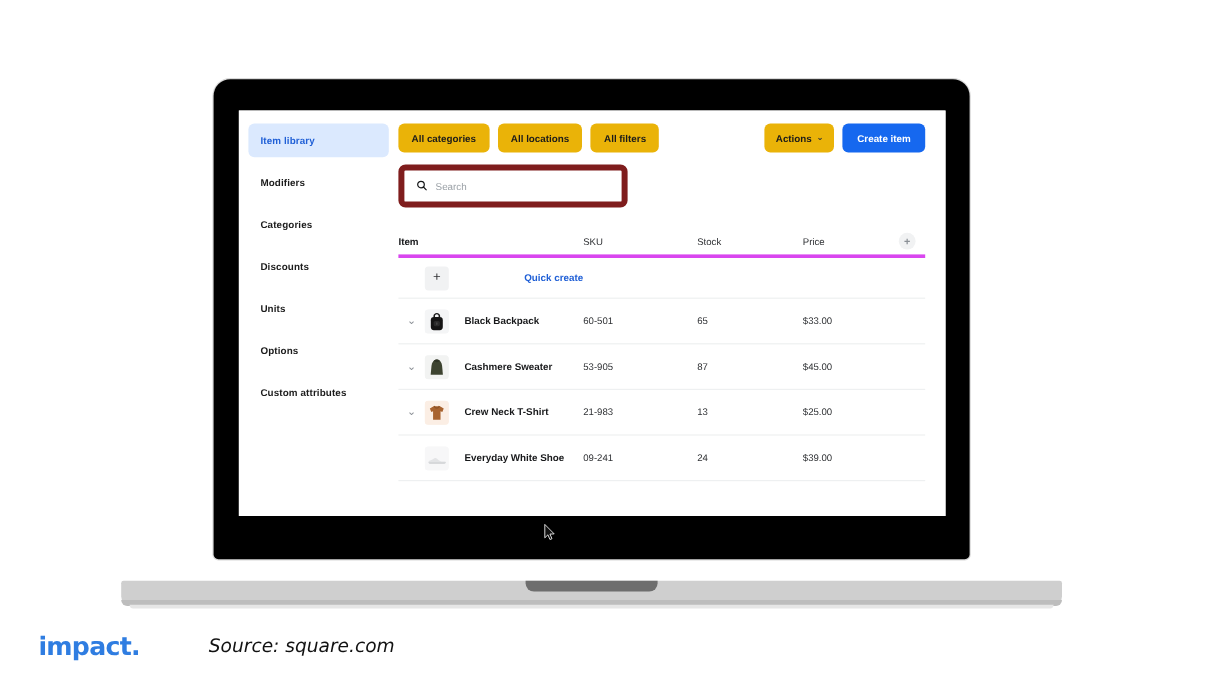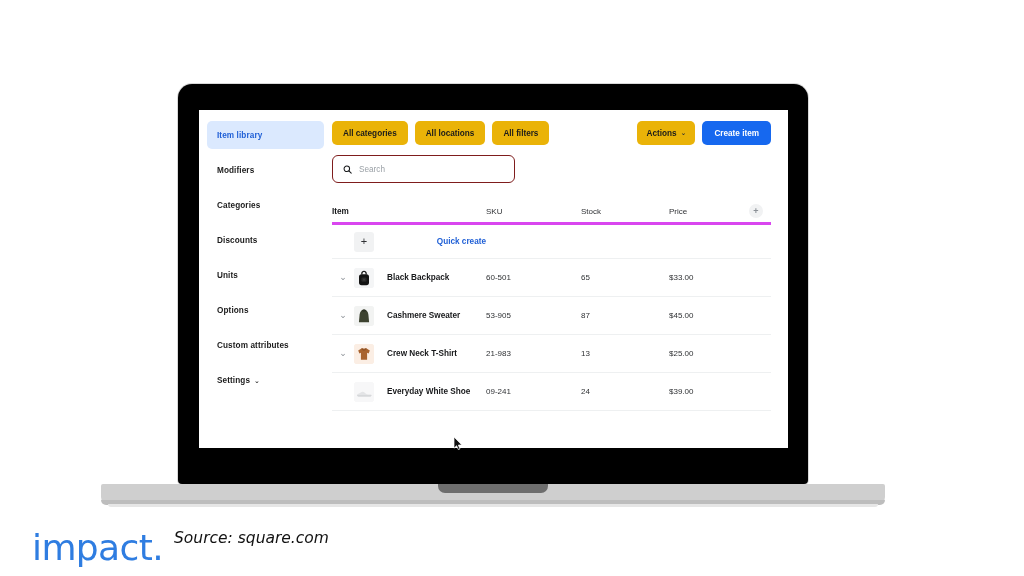--- a/index.html
+++ b/index.html
@@ -4,21 +4,21 @@
 <style>
   html,body{margin:0;padding:0;}
   body{
     width:1024px;height:576px;overflow:hidden;background:#ffffff;
     font-family:"Liberation Sans","DejaVu Sans",sans-serif;
     -webkit-font-smoothing:antialiased;
   }
   .stage{position:relative;width:1024px;height:576px;background:#fff;}
 
   
-  .laptop{position:absolute;left:178px;top:84px;width:630px;height:400px;}
+  .laptop{position:absolute;left:178px;top:66px;width:630px;height:400px;}
   .bezel{
     position:absolute;inset:0;background:#000;
     border-radius:14px 14px 4px 4px;
     box-shadow:0 0 0 1px #d8d8d8;
   }
   .screen{
     position:absolute;left:21px;top:26px;width:589px;height:338px;
     background:#ffffff;overflow:hidden;
   }
   .base{
@@ -63,21 +63,21 @@
   .pill.actions{padding:0 9px;gap:4px;text-align:center;}
   .pill.actions .chev{font-size:7px;color:#333;}
   .btn-primary{
     background:#1668ef;color:#fff;border-radius:5px;height:24px;
     display:flex;align-items:center;padding:0 12px;
     font-size:8.2px;font-weight:700;white-space:nowrap;
   }
 
   
   .search-wrap{margin-top:10px;width:161px;height:26px;
-    border:1px solid #7f1d1d;border-radius:6px;
+    border:5px solid #7f1d1d;border-radius:6px;
     display:flex;align-items:center;padding:0 10px;gap:7px;background:#fff;}
   .search-ph{font-size:8.2px;color:#9aa0a6;}
   .mag{display:block;}
 
   
   .table{margin-top:17px;}
   .thead{
     display:flex;align-items:center;height:22px;
     border-bottom:3px solid #d946ef;
     font-size:7.8px;font-weight:700;color:#2a2a2a;
@@ -114,21 +114,21 @@
     display:flex;align-items:center;justify-content:center;
     color:#8b9096;font-size:9px;line-height:1;
   }
 
   
   .cursor{position:absolute;left:453px;top:436px;width:11px;height:15px;}
 
   
   .brand{
     position:absolute;left:32px;top:527px;
-    font-size:36px;font-weight:400;color:#2f7de1;letter-spacing:-.6px;
+    font-size:21px;font-weight:700;color:#2f7de1;letter-spacing:-.6px;
     font-family:"DejaVu Sans",sans-serif;
   }
   .brand .dot{color:#2f7de1;}
   .source{
     position:absolute;left:174px;top:529px;
     font-size:15.5px;font-style:italic;color:#121212;
     font-family:"DejaVu Sans",sans-serif;
   }
 </style>
 </head>
@@ -156,24 +156,20 @@
             <span>Discounts</span>
           </div>
           <div class="nav-item" style="margin-top:7px;">
             <span>Units</span>
           </div>
           <div class="nav-item" style="margin-top:7px;">
             <span>Options</span>
           </div>
           <div class="nav-item" style="margin-top:7px;">
             <span>Custom attributes</span>
-          </div>
-          <div class="nav-item" style="margin-top:7px;">
-            <span>Settings</span>
-            <span class="chev">⌄</span>
           </div>
         </nav>
 
         <section class="main">
 
           <div class="toolbar">
             <div class="pill">
               <span>All categories</span>
             </div>
             <div class="pill">

